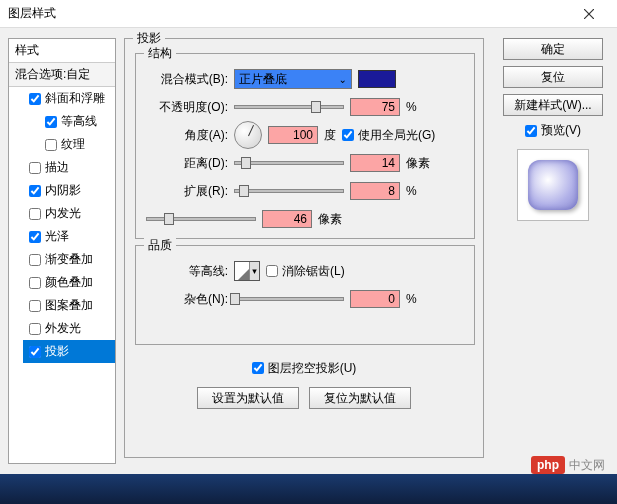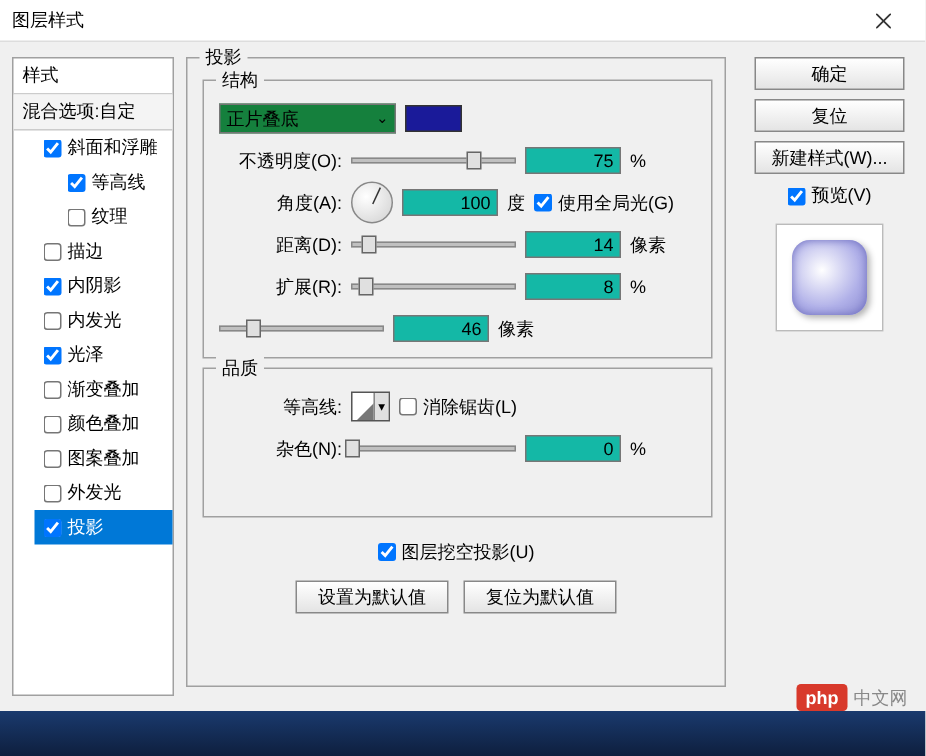--- a/index.html
+++ b/index.html
@@ -17,26 +17,26 @@
 .side-item.active { background: #0078d7; color: #fff; }
 .side-item input[type=checkbox] { margin: 0; width: 12px; height: 12px; }
 .center { flex: 1; position: relative; }
 .fieldset { position: absolute; border: 1px solid #a0a0a0; padding: 8px 10px 10px 10px; }
 .fs-main { left: 0; top: 0; width: 360px; height: 420px; }
 .fs-struct { left: 10px; top: 14px; width: 340px; height: 186px; }
 .fs-quality { left: 10px; top: 206px; width: 340px; height: 100px; }
 .legend { position: absolute; top: -9px; left: 8px; background: #f0f0f0; padding: 0 4px; }
 .row { display: flex; align-items: center; gap: 6px; margin: 6px 0; height: 22px; }
 .lbl { width: 82px; text-align: right; }
-.dropdown { width: 118px; height: 20px; border: 1px solid #767676; background: #15803d; display: flex; align-items: center; padding: 0 4px; justify-content: space-between; }
+.dropdown { width: 118px; height: 20px; border: 1px solid #767676; background: #3b82f6; display: flex; align-items: center; padding: 0 4px; justify-content: space-between; }
 .dropdown .dd-arrow { font-size: 10px; }
 .swatch { width: 38px; height: 18px; border: 1px solid #333; }
 .slider { flex: 1; max-width: 110px; height: 4px; background: #c0c0c0; border: 1px solid #888; position: relative; }
 .slider .thumb { position: absolute; top: -5px; width: 10px; height: 12px; background: #e0e0e0; border: 1px solid #666; transform: translateX(-50%); }
-.numbox { width: 64px; height: 18px; border: 1px solid #767676; background: #14b8a6; display: flex; align-items: center; justify-content: flex-end; padding: 0 4px; }
+.numbox { width: 50px; height: 18px; border: 1px solid #767676; background: #fca5a5; display: flex; align-items: center; justify-content: flex-end; padding: 0 4px; }
 .dial { width: 28px; height: 28px; border: 1px solid #888; border-radius: 50%; background: radial-gradient(circle at 35% 35%, #fff, #d0d0d0); position: relative; }
 .dial::after { content: ""; position: absolute; width: 1px; height: 12px; background: #333; left: 50%; top: 2px; transform-origin: bottom; transform: rotate(25deg); }
 .check { display: flex; align-items: center; gap: 4px; }
 .check input { margin: 0; width: 12px; height: 12px; }
 .contour-swatch { width: 26px; height: 20px; border: 1px solid #555; background: linear-gradient(135deg, #fff 49%, #777 51%); display: flex; align-items: center; justify-content: flex-end; }
 .contour-swatch .dd-arrow { font-size: 9px; background:#e0e0e0; border-left:1px solid #888; width:10px; height:100%; display:flex; align-items:center; justify-content:center;}
 .btn-row { display: flex; gap: 10px; justify-content: center; margin-top: 8px; }
 .btn { height: 22px; padding: 0 14px; border: 1px solid #888; background: linear-gradient(#fff,#e4e4e4); display: flex; align-items: center; justify-content: center; cursor: pointer; }
 .right { width: 112px; display: flex; flex-direction: column; gap: 6px; align-items: center; }
 .btn-r { width: 100px; height: 22px; border: 1px solid #888; background: linear-gradient(#fff,#e4e4e4); display: flex; align-items: center; justify-content: center; cursor: pointer; }
@@ -117,20 +117,21 @@
   </div>
 
   <div class="center">
     <div class="fieldset fs-main">
       <div class="legend">投影</div>
 
       <div class="fieldset fs-struct">
         <div class="legend">结构</div>
 
         <div class="row">
+          <div class="lbl">混合模式(B):</div>
           <div class="dropdown">
             <span>正片叠底</span>
             <span class="dd-arrow">⌄</span>
           </div>
           <div class="swatch" style="background: rgb(26, 26, 153);"></div>
         </div>
 
         <div class="row">
           <div class="lbl">不透明度(O):</div>
           <div class="slider">

